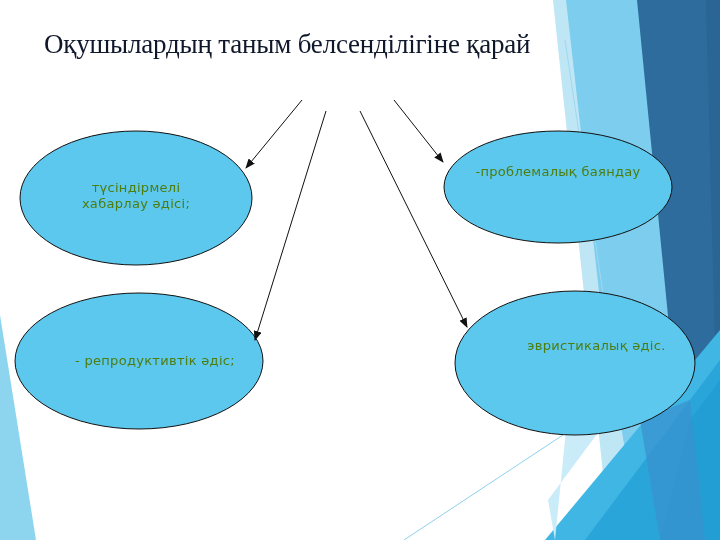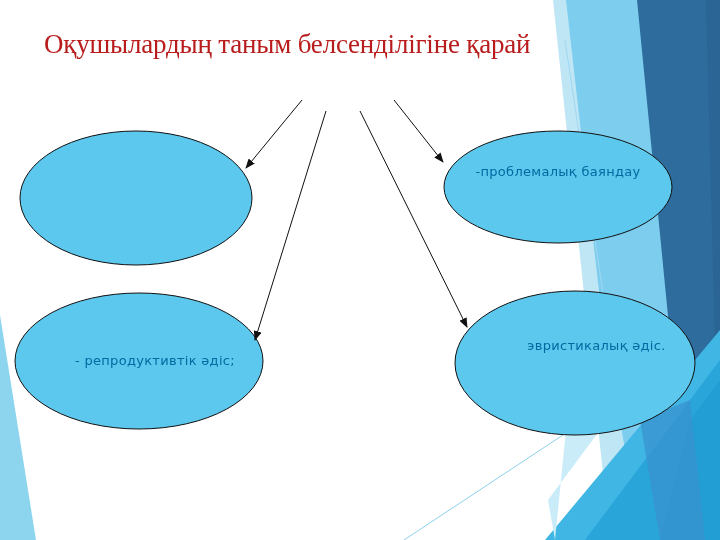--- a/index.html
+++ b/index.html
@@ -1,22 +1,22 @@
 <!DOCTYPE html>
 <html><head>
 <meta charset="utf-8">
 <style>
   html, body { margin: 0; padding: 0; }
   body { width: 720px; height: 540px; overflow: hidden; background: #ffffff; position: relative; font-family: "DejaVu Sans", sans-serif; }
   .slide { position: absolute; left: 0; top: 0; width: 720px; height: 540px; }
   .bg { position: absolute; left: 0; top: 0; }
-  .title { position: absolute; left: 44px; top: 28px; width: 560px; color: #b91c1c; font-family: "Liberation Serif", "DejaVu Serif", serif; font-size: 27px; line-height: 33px; letter-spacing: -0.2px; }
+  .title { position: absolute; left: 44px; top: 28px; width: 560px; color: #0f172a; font-family: "Liberation Serif", "DejaVu Serif", serif; font-size: 27px; line-height: 33px; letter-spacing: -0.2px; }
   .title div { white-space: nowrap; }
   .diagram { position: absolute; left: 0; top: 0; }
-  .node-label { position: absolute; color: #0369a1; font-family: "DejaVu Sans", sans-serif; font-size: 13px; line-height: 16px; text-align: center; white-space: nowrap; letter-spacing: 0.3px; }
+  .node-label { position: absolute; color: #4d7c0f; font-family: "DejaVu Sans", sans-serif; font-size: 13px; line-height: 16px; text-align: center; white-space: nowrap; letter-spacing: 0.3px; }
 </style>
 </head>
 <body>
 
 <div class="slide">
 
   <svg class="bg" width="720" height="540" viewBox="0 0 720 540">
 
     <polygon points="0,315 0,540 36,540" fill="#8dd5ef"></polygon>
 
@@ -50,20 +50,24 @@
     <ellipse cx="558" cy="187" rx="114" ry="56" fill="#5dc8ed" stroke="#111" stroke-width="1"></ellipse>
     <ellipse cx="139" cy="361" rx="124" ry="68" fill="#5dc8ed" stroke="#111" stroke-width="1"></ellipse>
     <ellipse cx="575" cy="363" rx="120" ry="72" fill="#5dc8ed" stroke="#111" stroke-width="1"></ellipse>
 
     <line x1="302" y1="100" x2="246" y2="168" stroke="#111" stroke-width="1" marker-end="url(#arrowhead)"></line>
     <line x1="326" y1="111" x2="255" y2="340" stroke="#111" stroke-width="1" marker-end="url(#arrowhead)"></line>
     <line x1="360" y1="111" x2="467" y2="327" stroke="#111" stroke-width="1" marker-end="url(#arrowhead)"></line>
     <line x1="394" y1="100" x2="443" y2="162" stroke="#111" stroke-width="1" marker-end="url(#arrowhead)"></line>
   </svg>
 
+  <div class="node-label" style="left:36px; top:180px; width:200px;">
+    <div>түсіндірмелі</div>
+    <div>хабарлау әдісі;</div>
+  </div>
 
   <div class="node-label" style="left:444px; top:164px; width:228px;">
     <div>-проблемалық баяндау</div>
   </div>
 
   <div class="node-label" style="left:14px; top:353px; width:282px;">
     <div>- репродуктивтік әдіс;</div>
   </div>
 
   <div class="node-label" style="left:455px; top:338px; width:283px;">

